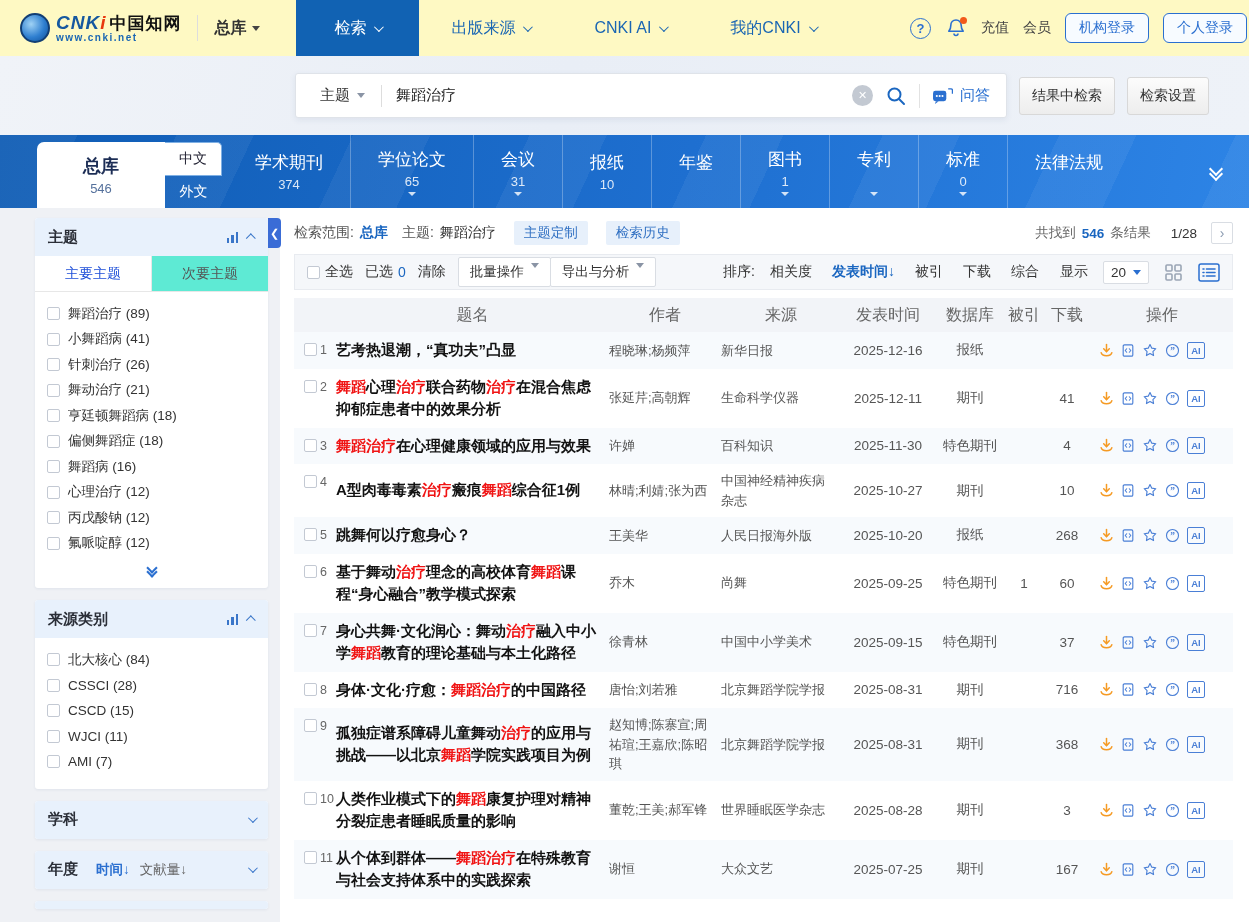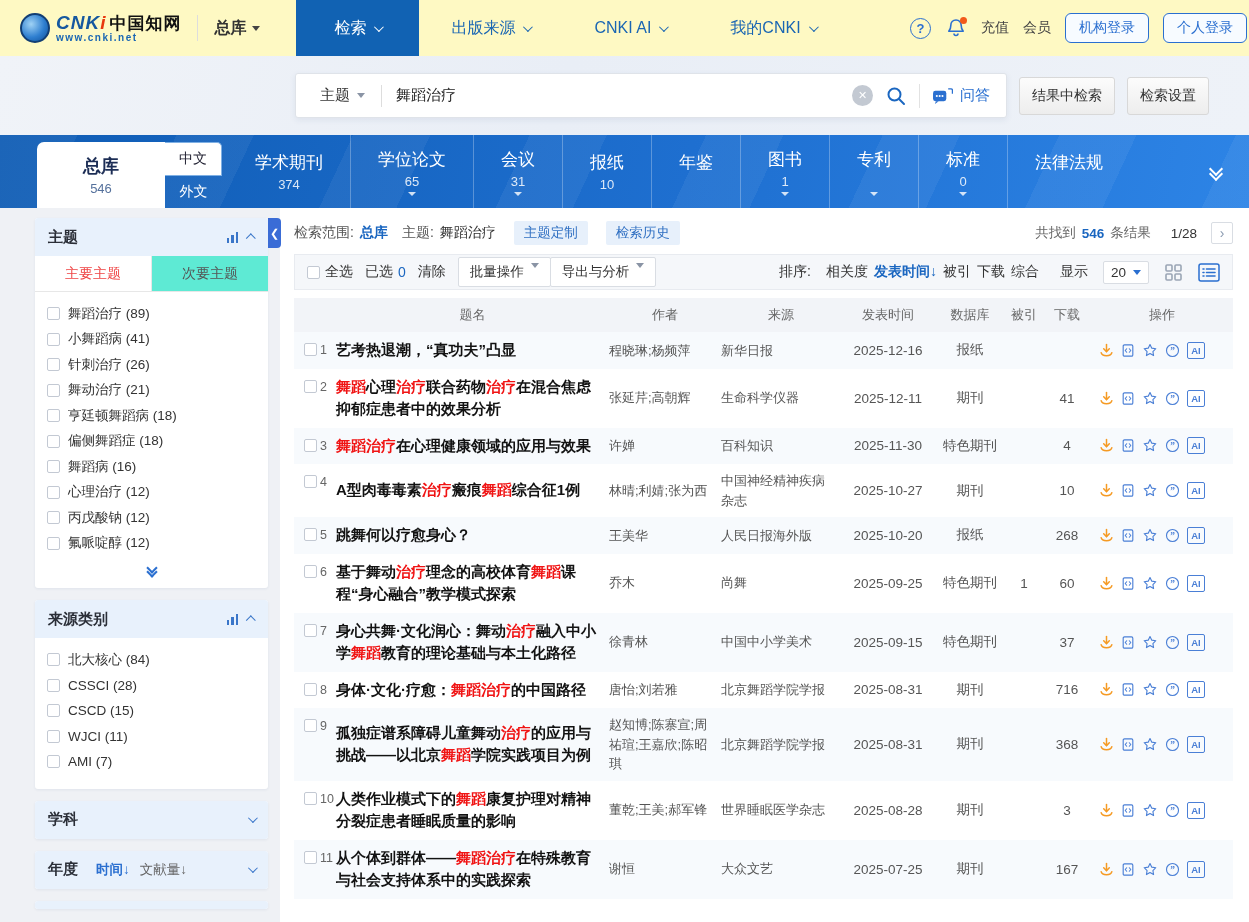--- a/index.html
+++ b/index.html
@@ -67,21 +67,21 @@
   .content { display:flex; height:714px; position:relative; }
   .sidebar { width:233px; margin:10px 0 0 35px; display:flex; flex-direction:column; gap:12px; }
   .card { background:#fff; border-radius:3px; box-shadow:0 1px 3px rgba(30,60,110,.07); overflow:hidden;}
   .card-head { height:38px; background:#e8f1fc; display:flex; align-items:center; padding:0 13px; }
   .card-title { font-size:15px; font-weight:bold; color:#2b2f38; }
   .head-icons { margin-left:auto; display:flex; align-items:center; gap:10px; color:#3a76c9;}
   .bars { display:flex; align-items:flex-end; gap:2px; }
   .bars span { width:2.5px; background:#3a76c9; display:block;}
   .topic-tabs { display:flex; height:36px; border-bottom:1px solid #e7e7e7; }
   .topic-tab { flex:1; display:flex; align-items:center; justify-content:center; font-size:14px; cursor:pointer;}
-  .topic-tab.on { color:#ef4444; background:#fff; }
+  .topic-tab.on { color:#1d4ed8; background:#fff; }
   .topic-tab.off { color:#555; background:#5eead4; border-left:1px solid #e7e7e7;}
   .check-list { list-style:none; padding:9px 12px 4px 12px; }
   .check-list li { display:flex; align-items:center; gap:8px; height:25.5px; font-size:13.5px; color:#333; cursor:pointer;}
   .cb { width:13px; height:13px; border:1px solid #c3c9d3; border-radius:2px; background:#fff; flex:none;}
   .expand-more { display:flex; justify-content:center; padding:4px 0 12px; cursor:pointer;}
   .dchev.blue { border-color:#2a6fd0; width:8px; height:8px; }
   .year-mid { margin-left:18px; display:flex; gap:10px; font-size:13.5px; }
   .year-time { color:#2a6fd0; font-weight:bold; cursor:pointer;}
   .year-cnt { color:#666; cursor:pointer;}
   .sliver { height:8px; background:#e8f1fc; }
@@ -105,21 +105,21 @@
   .tb-btn + .tb-btn { margin-left:-1px; }
   .tb-right { margin-left:auto; display:flex; align-items:center; gap:15px; }
   .sort-opt { cursor:pointer; color:#333; }
   .sort-opt.on { color:#1a66c0; font-weight:bold; }
   .size-select { border:1px solid #d9dde3; background:#fff; border-radius:2px; padding:3px 7px; display:flex; align-items:center; gap:7px; font-size:13.5px; cursor:pointer;}
   .tri-blue { width:0;height:0;border-left:4px solid transparent;border-right:4px solid transparent;border-top:5px solid #2a6fd0;}
   .view-ic { cursor:pointer; display:flex;}
 
   .grid-table { margin-top:8px; }
   .tgrid { display:grid; grid-template-columns:42px 1fr 112px 120px 94px 70px 38px 48px 142px; align-items:center;}
-  .thead { background:#f2f4f8; height:34px; font-size:13px; color:#666;}
+  .thead { background:#f2f4f8; height:34px; font-size:16px; color:#666;}
   .thead > div { text-align:center; }
   .trow { padding:7px 0; font-size:14px; }
   .trow.alt { background:#f7fafd; }
   .cell-check { display:flex; align-items:flex-start; gap:3px; padding-left:10px; align-self:start; margin-top:4px;}
   .row-num { font-size:12.5px; color:#666; }
   .cell-title { font-size:15px; font-weight:600; color:#121212; line-height:1.5; cursor:pointer; padding-right:10px;}
   .cell-title .hl { color:#f01414; }
   .cell-auth, .cell-src { font-size:13px; color:#555; line-height:1.5; word-break:break-all; padding-right:6px;}
   .cell-date, .cell-db, .cell-cited, .cell-dl { font-size:13.5px; color:#555; text-align:center;}
   .cell-ops { display:flex; align-items:center; gap:7px; padding-left:8px;}
@@ -429,21 +429,21 @@
       <button class="tb-btn">
           <span>批量操作</span>
           <span class="tri-sm"></span>
         </button>
       <button class="tb-btn">
           <span>导出与分析</span>
           <span class="tri-sm"></span>
         </button>
       <span class="tb-right">
         <span class="c-dark">排序:</span>
-        <span id="sort-opts" style="display:flex;gap:6px">
+        <span id="sort-opts" style="display:flex;gap:20px">
             <span class="sort-opt">相关度</span>
             <span class="sort-opt on">发表时间↓</span>
             <span class="sort-opt">被引</span>
             <span class="sort-opt">下载</span>
             <span class="sort-opt">综合</span>
           </span>
         <span class="c-dark" style="margin-left:6px">显示</span>
         <span class="size-select">
             <span>20</span>
             <span class="tri-blue"></span>

